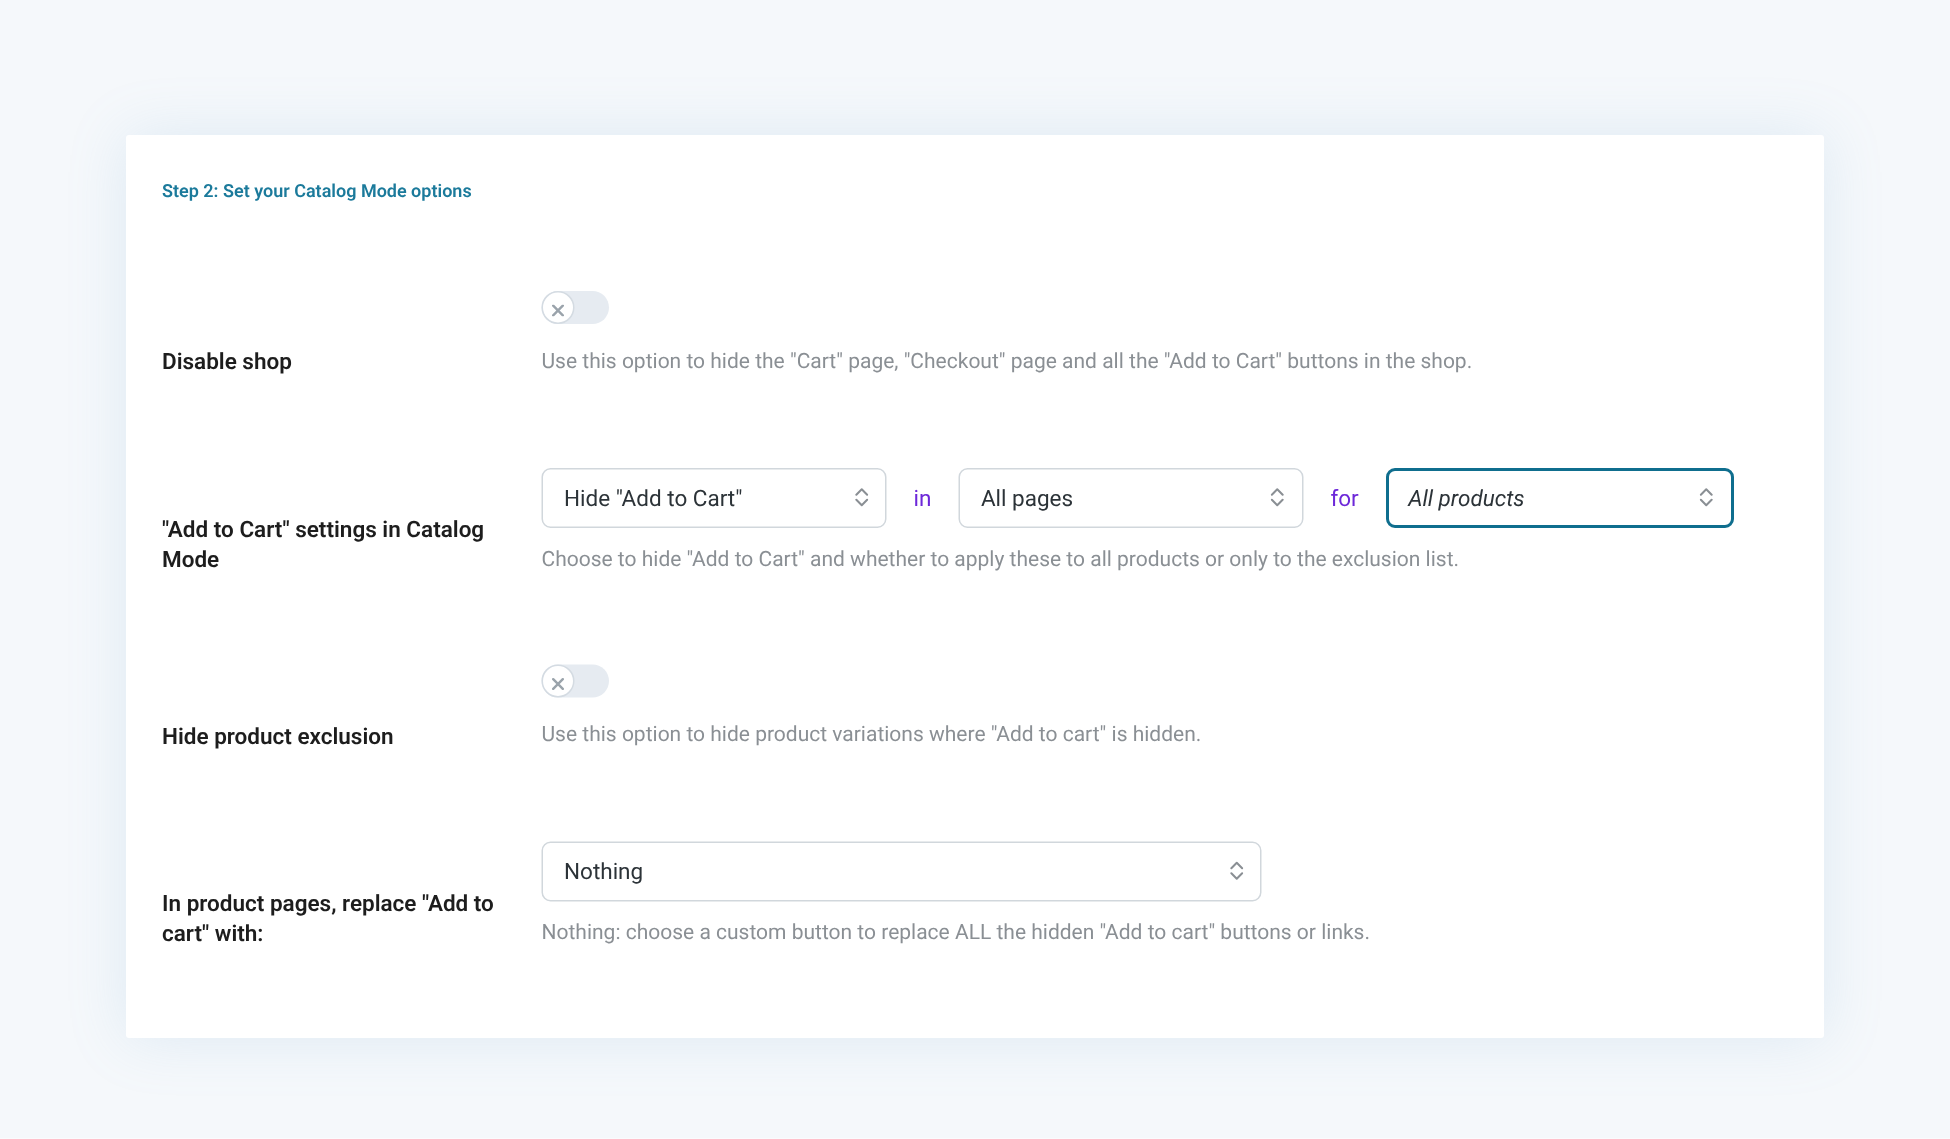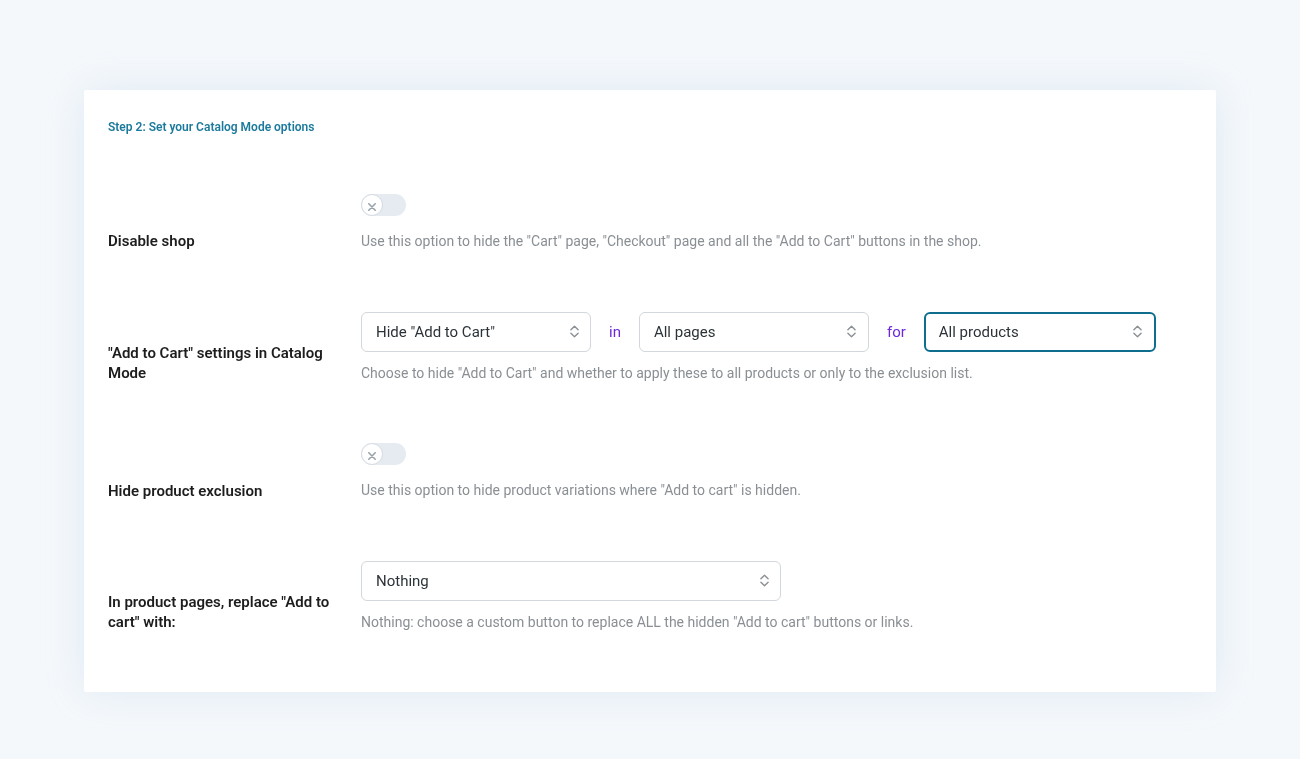--- a/index.html
+++ b/index.html
@@ -101,24 +101,25 @@
     align-items: center;
     padding: 0 36px 0 14px;
     background: #fff;
     cursor: pointer;
     font-size: 15px;
     color: #2c3338;
   }
   .select.focused {
     border: 2px solid #0f6e8e;
     padding: 0 35px 0 13px;
+    font-style: italic;
   }
   .select.w230 { width: 230px; }
   .select.w232 { width: 232px; }
-  .select.w420 { width: 420px; }
+  .select.w420 { width: 480px; }
   .updown {
     position: absolute;
     right: 10px;
     top: 50%;
     transform: translateY(-50%);
     width: 12px;
     height: 16px;
     display: flex;
     flex-direction: column;
     align-items: center;

